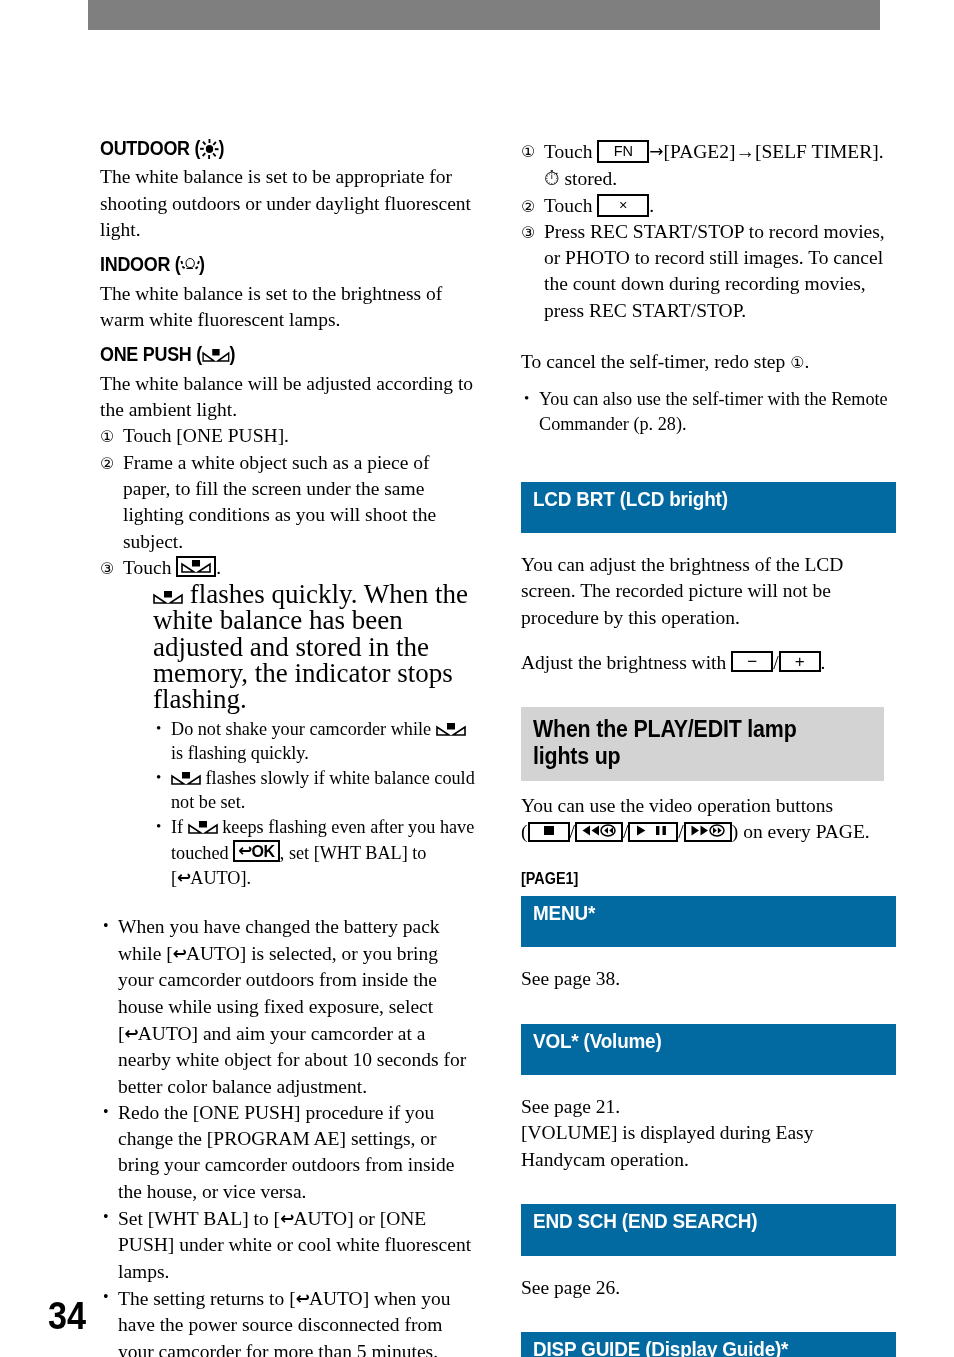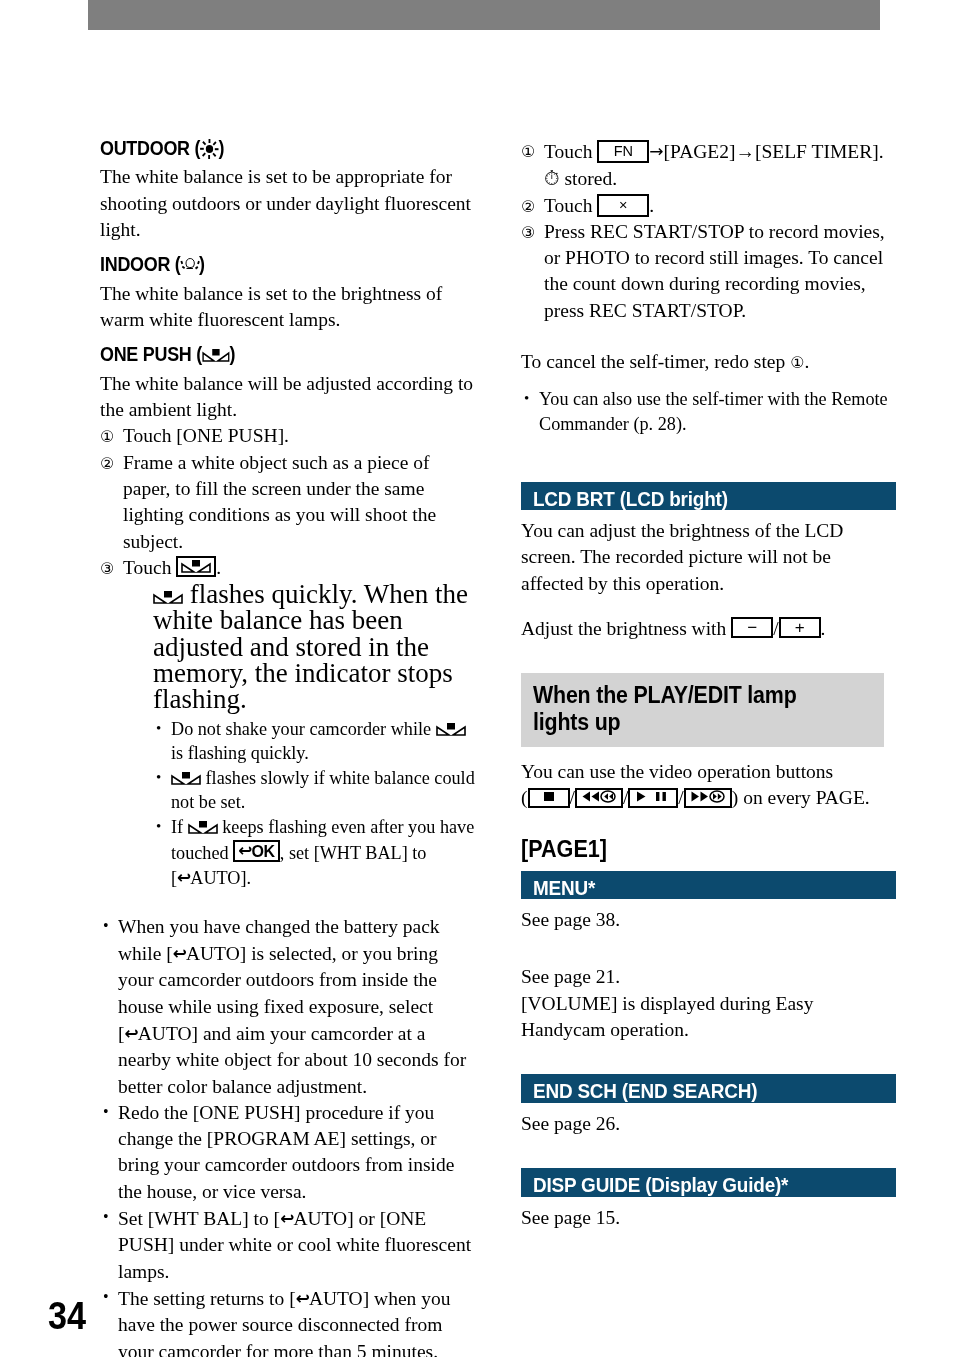--- a/index.html
+++ b/index.html
@@ -92,49 +92,49 @@
   .bullets.small .bul { font-size: 18.2px; line-height: 24.6px; }
   .bullets.small .bul::before { font-size: 15px; }
 
   .indent-note {
     margin: 0 0 0 30px;
   }
   .indent-note .body-p { font-size: 27px; line-height: 26.3px; }
 
   
   .sec-bar {
-    background: #0c4a6e;
+    background: #0369a1;
     color: #ffffff;
     font-family: "Liberation Sans", "DejaVu Sans", sans-serif;
     font-weight: bold;
     font-size: 21px;
     letter-spacing: -0.2px;
-    padding: 5px 0 0 12px;
-    margin: 0 0 8px 0;
+    padding: 5px 0 23px 12px;
+    margin: 0 0 19px 0;
     line-height: 1.12;
   }
   .sec-bar span { display: inline-block; transform: scaleX(0.9); transform-origin: left center; }
 
   .sec-bar-light {
     background: #d3d3d3;
     color: #000000;
     font-family: "Liberation Sans", "DejaVu Sans", sans-serif;
     font-weight: bold;
     font-size: 23px;
     letter-spacing: -0.2px;
     padding: 9px 0 11px 12px;
     margin: 0 12px 12px 0;
     line-height: 1.16;
   }
   .sec-bar-light span { display: inline-block; transform: scaleX(0.93); transform-origin: left center; }
 
   .page-tag {
     font-family: "Liberation Sans", "DejaVu Sans", sans-serif;
     font-weight: bold;
-    font-size: 24px;
+    font-size: 16px;
     margin: 0 0 8px 0;
     line-height: 1.1;
   }
   .page-tag span { display: inline-block; transform: scaleX(0.9); transform-origin: left center; }
 
   
   .sp-8  { height: 8px; }
   .sp-14 { height: 14px; }
   .sp-20 { height: 20px; }
   .sp-26 { height: 26px; }
@@ -340,21 +340,21 @@
 
     <p class="body-p"><span>To cancel the self-timer, redo step </span><span class="cnum">①</span><span>.</span></p>
 
     <ul class="bullets small">
       <li class="bul"><span>You can also use the self-timer with the Remote Commander (p. 28).</span></li>
     </ul>
 
     <div class="sp-34"></div>
 
     <div class="sec-bar"><span>LCD BRT (LCD bright)</span></div>
-    <p class="body-p">You can adjust the brightness of the LCD screen. The recorded picture will not be affected by this operation.</p>
+    <p class="body-p">You can adjust the brightness of the LCD screen. The recorded picture will not be procedure by this operation.</p>
 
     <div class="sp-8"></div>
     <p class="body-p"><span>Adjust the brightness with </span><span class="btn-box w-pm"><span>−</span></span><span>/</span><span class="btn-box w-pm"><span>+</span></span><span>.</span></p>
 
     <div class="sp-20"></div>
 
     <div class="sec-bar-light"><span>When the PLAY/EDIT lamp</span><br><span>lights up</span></div>
 
     <p class="body-p"><span>You can use the video operation buttons</span><br><span>(</span><span class="vidbtn">
           <svg width="30" height="13" viewBox="0 0 30 13">
@@ -386,20 +386,21 @@
 
     <div class="sp-14"></div>
 
     <div class="page-tag"><span>[PAGE1]</span></div>
 
     <div class="sec-bar"><span>MENU*</span></div>
     <p class="body-p">See page 38.</p>
 
     <div class="sp-20"></div>
 
+    <div class="sec-bar"><span>VOL* (Volume)</span></div>
     <p class="body-p" style="white-space:pre-line">See page 21.
 [VOLUME] is displayed during Easy Handycam operation.</p>
 
     <div class="sp-20"></div>
 
     <div class="sec-bar"><span>END SCH (END SEARCH)</span></div>
     <p class="body-p">See page 26.</p>
 
     <div class="sp-20"></div>
 

